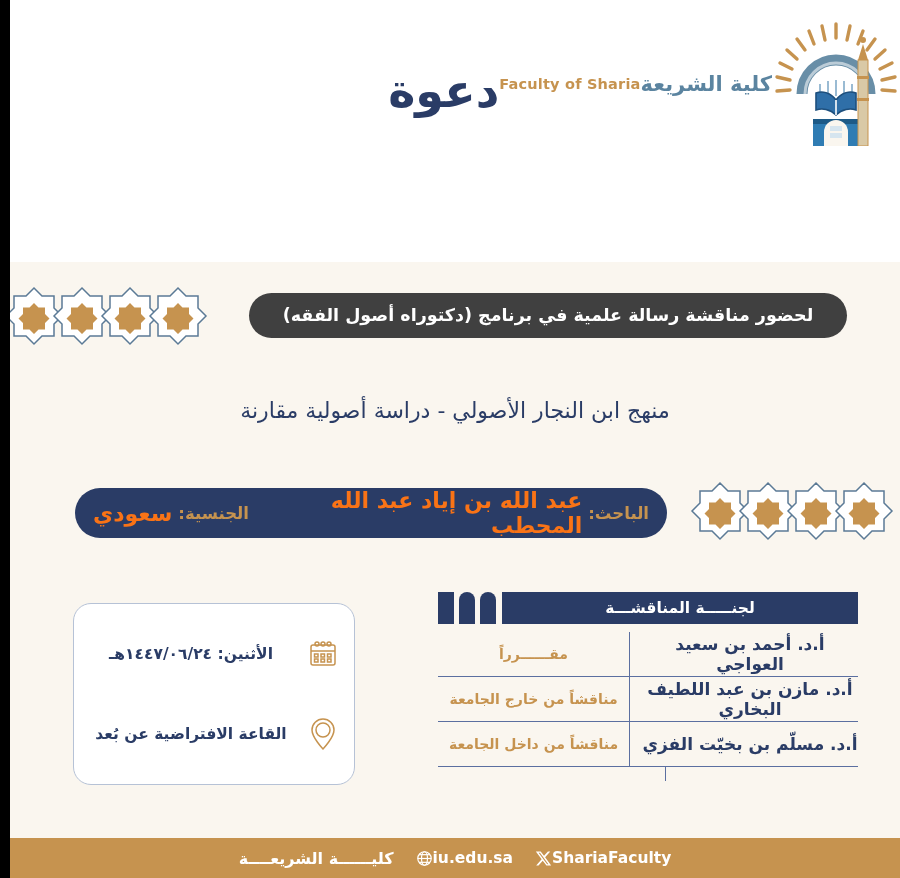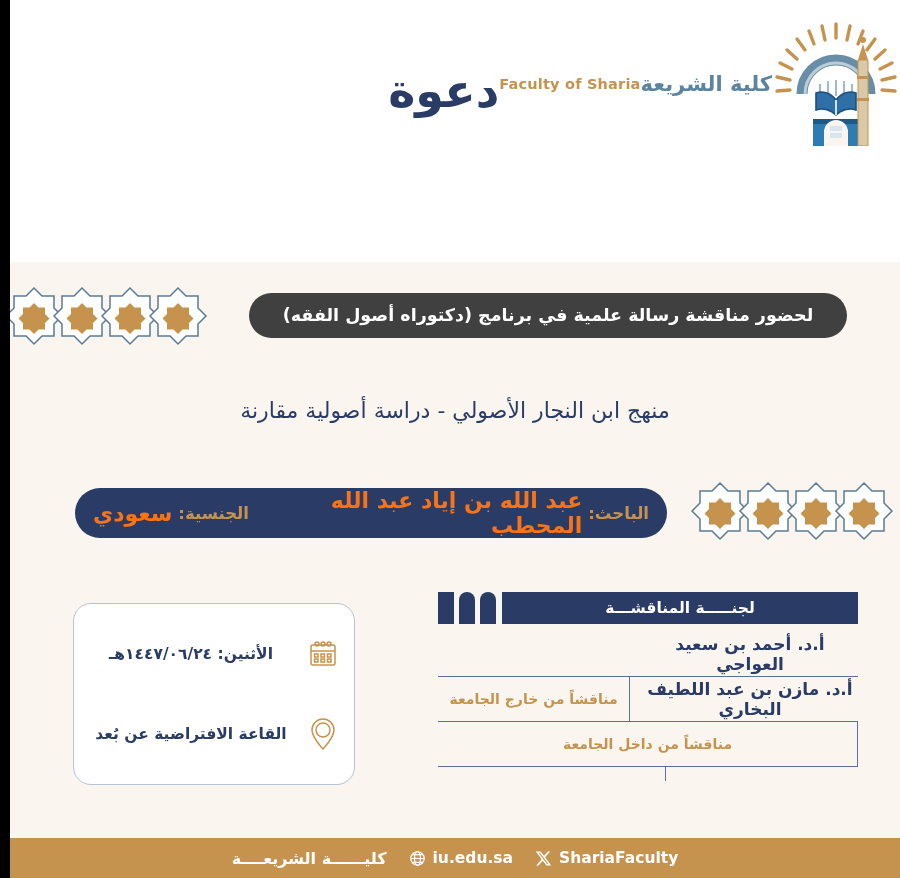--- a/index.html
+++ b/index.html
@@ -151,21 +151,21 @@
   
   .footer {
     position:absolute; left:0; right:0; bottom:0; height:40px;
     background:#c6934f;
     display:flex; align-items:center; justify-content:center; gap:22px;
   }
   .footer .f-ar {
     color:#ffffff; font-size:16px; font-weight:700;
   }
   .footer .f-item {
-    display:flex; align-items:center; gap:7px;
+    display:flex; align-items:center; 
     direction:ltr;
     color:#ffffff; font-size:15.5px; font-weight:700;
   }
   .footer svg { display:block; }
 </style>
 </head>
 <body>
 
 <div class="poster">
   <div class="white-top"></div>
@@ -261,26 +261,28 @@
       <div class="title-box">لجنـــــة المناقشـــة</div>
       <div class="bars">
         <div class="bar"></div>
         <div class="bar"></div>
         <div class="bar square"></div>
       </div>
     </div>
     <div class="committee-table">
       <div class="crow">
         <div class="cname">أ.د. أحمد بن سعيد العواجي</div>
+        <div class="crole">مقــــــرراً</div>
       </div>
       <div class="crow">
         <div class="cname">أ.د. مازن بن عبد اللطيف البخاري</div>
         <div class="crole">مناقشاً من خارج الجامعة</div>
       </div>
       <div class="crow">
+        <div class="cname">أ.د. مسلّم بن بخيّت الفزي</div>
         <div class="crole">مناقشاً من داخل الجامعة</div>
       </div>
       <div class="table-bottom-tail"></div>
     </div>
   </div>
 
   <div class="info-card">
     <div class="info-row">
       <span class="info-icon">
         <svg width="30" height="30" viewBox="0 0 30 30" fill="none" stroke="#c6934f" stroke-width="1.5">

